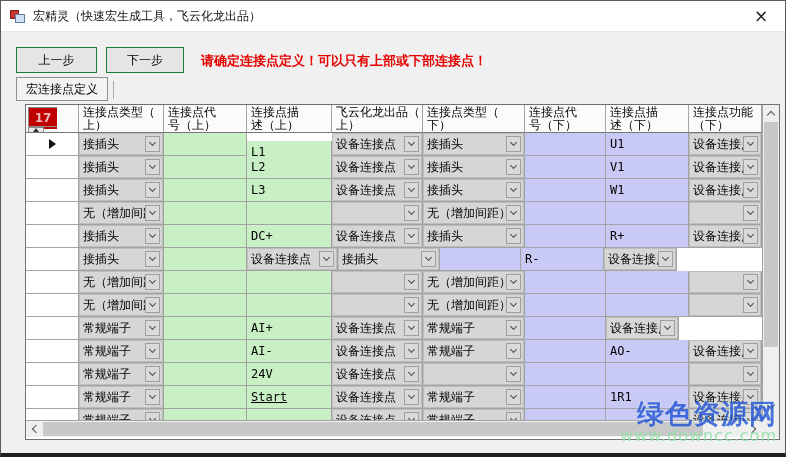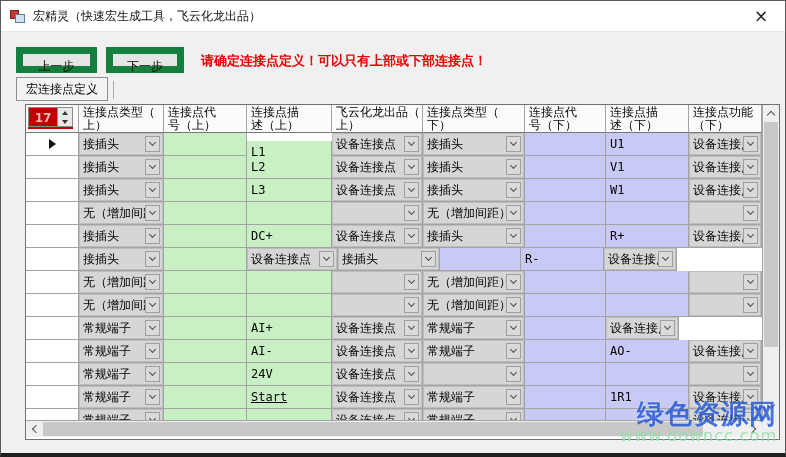--- a/index.html
+++ b/index.html
@@ -17,37 +17,37 @@
   
   .titlebar{position:absolute;left:0;top:0;width:100%;height:31px;background:#ffffff;
     display:flex;align-items:center;border-bottom:1px solid #e8e8e8;}
   .app-icon{width:16px;height:16px;margin:0 7px 0 9px;position:relative;}
   .app-icon .sq1{position:absolute;left:0;top:2px;width:9px;height:9px;background:#c8372d;border:1px solid #7c1f18;}
   .app-icon .sq2{position:absolute;left:5px;top:6px;width:10px;height:9px;background:#cfe0f2;border:1px solid #5f7da3;}
   .title-text{font-size:12px;color:#111;}
   .close-btn{position:absolute;right:13px;top:5px;width:22px;height:22px;
     font-size:17px;line-height:21px;text-align:center;color:#222;cursor:pointer;}
   
-  .btn{position:absolute;height:26px;background:#e5e5e5;border:7px solid #15803d;
+  .btn{position:absolute;height:26px;background:#e5e5e5;border:1px solid #15803d;
     font-size:12px;text-align:center;line-height:24px;cursor:pointer;}
   .btn-prev{left:15px;top:46px;width:81px;}
   .btn-next{left:105px;top:46px;width:78px;}
   .warn-msg{position:absolute;left:200px;top:51px;font-size:13px;font-weight:bold;color:#e60000;}
   .tab{position:absolute;left:15px;top:76px;height:24px;padding:0 9px;background:#f3f3f3;
     border:1px solid #8f8f8f;font-size:12px;line-height:22px;cursor:pointer;}
   .tab:after{content:"";position:absolute;right:-7px;top:3px;width:1px;height:18px;background:#aaa;}
   
   .grid{position:absolute;left:24px;top:103px;width:755px;height:336px;background:#fff;
     border:1px solid #707070;overflow:hidden;}
   .ghead{position:absolute;left:0;top:0;height:28px;display:flex;}
   .hcell{height:28px;border-right:1px solid var(--gridline);border-bottom:1px solid #777;
     background:#fbfbfb;font-size:12px;line-height:13px;padding:1px 2px 0 4px;
     white-space:pre-line;overflow:hidden;}
   .corner{width:53px;display:flex;align-items:flex-start;padding:2px 2px;}
-  .spin-wrap{display:flex;border-bottom:2px solid var(--red);height:22px;}
+  .spin-wrap{display:flex;border-bottom:2px solid var(--red);height:22px;flex-direction:column;}
   .numbox{width:29px;height:20px;background:var(--red);color:#f0b9b9;font-weight:bold;
     font-size:12px;text-align:center;line-height:20px;border:1px solid #8a8a8a;border-right:none;}
   .spinbtns{width:16px;height:20px;border:1px solid #8a8a8a;background:#e9e9e9;
     display:flex;flex-direction:column;}
   .spinbtns span{flex:1;display:flex;align-items:center;justify-content:center;cursor:pointer;}
   .tri-up{width:0;height:0;border-left:3px solid transparent;border-right:3px solid transparent;border-bottom:4px solid #333;}
   .tri-down{width:0;height:0;border-left:3px solid transparent;border-right:3px solid transparent;border-top:4px solid #333;}
   .grows{position:absolute;left:0;top:28px;width:736px;height:287px;overflow:hidden;}
   .grow{display:flex;height:23px;}
   .cell{height:23px;border-right:1px solid var(--gridline);border-bottom:1px solid var(--gridline);

